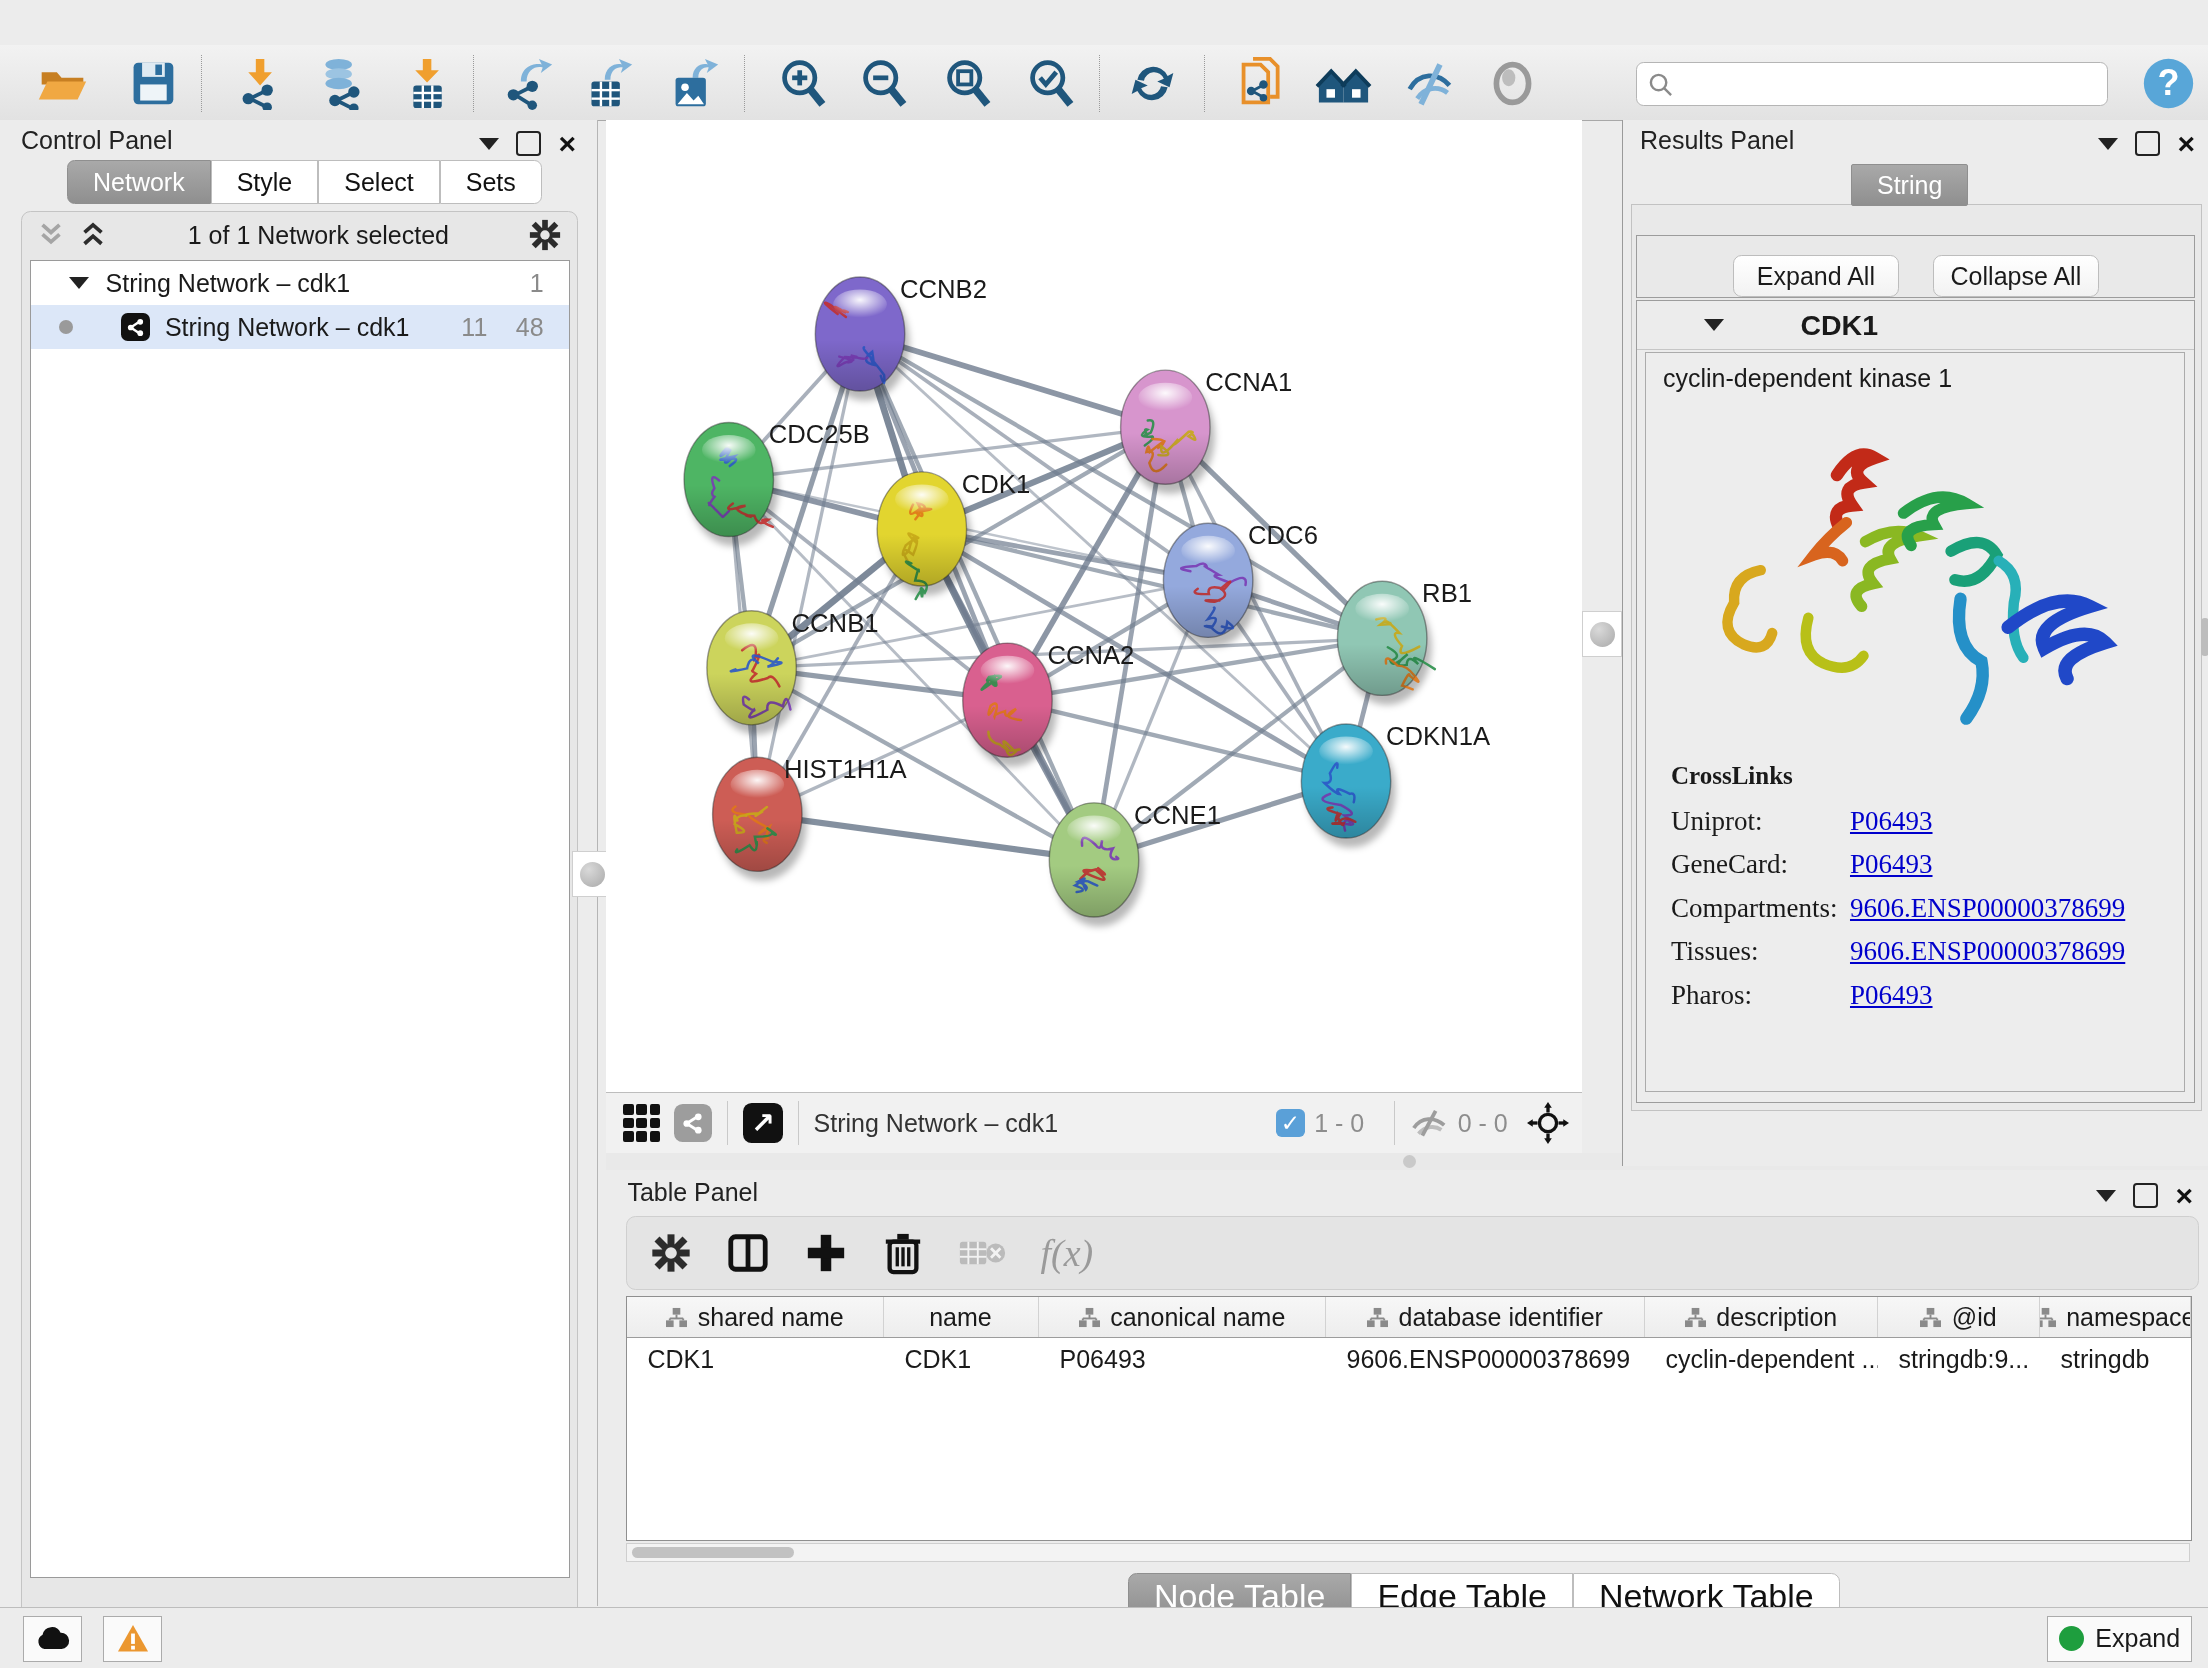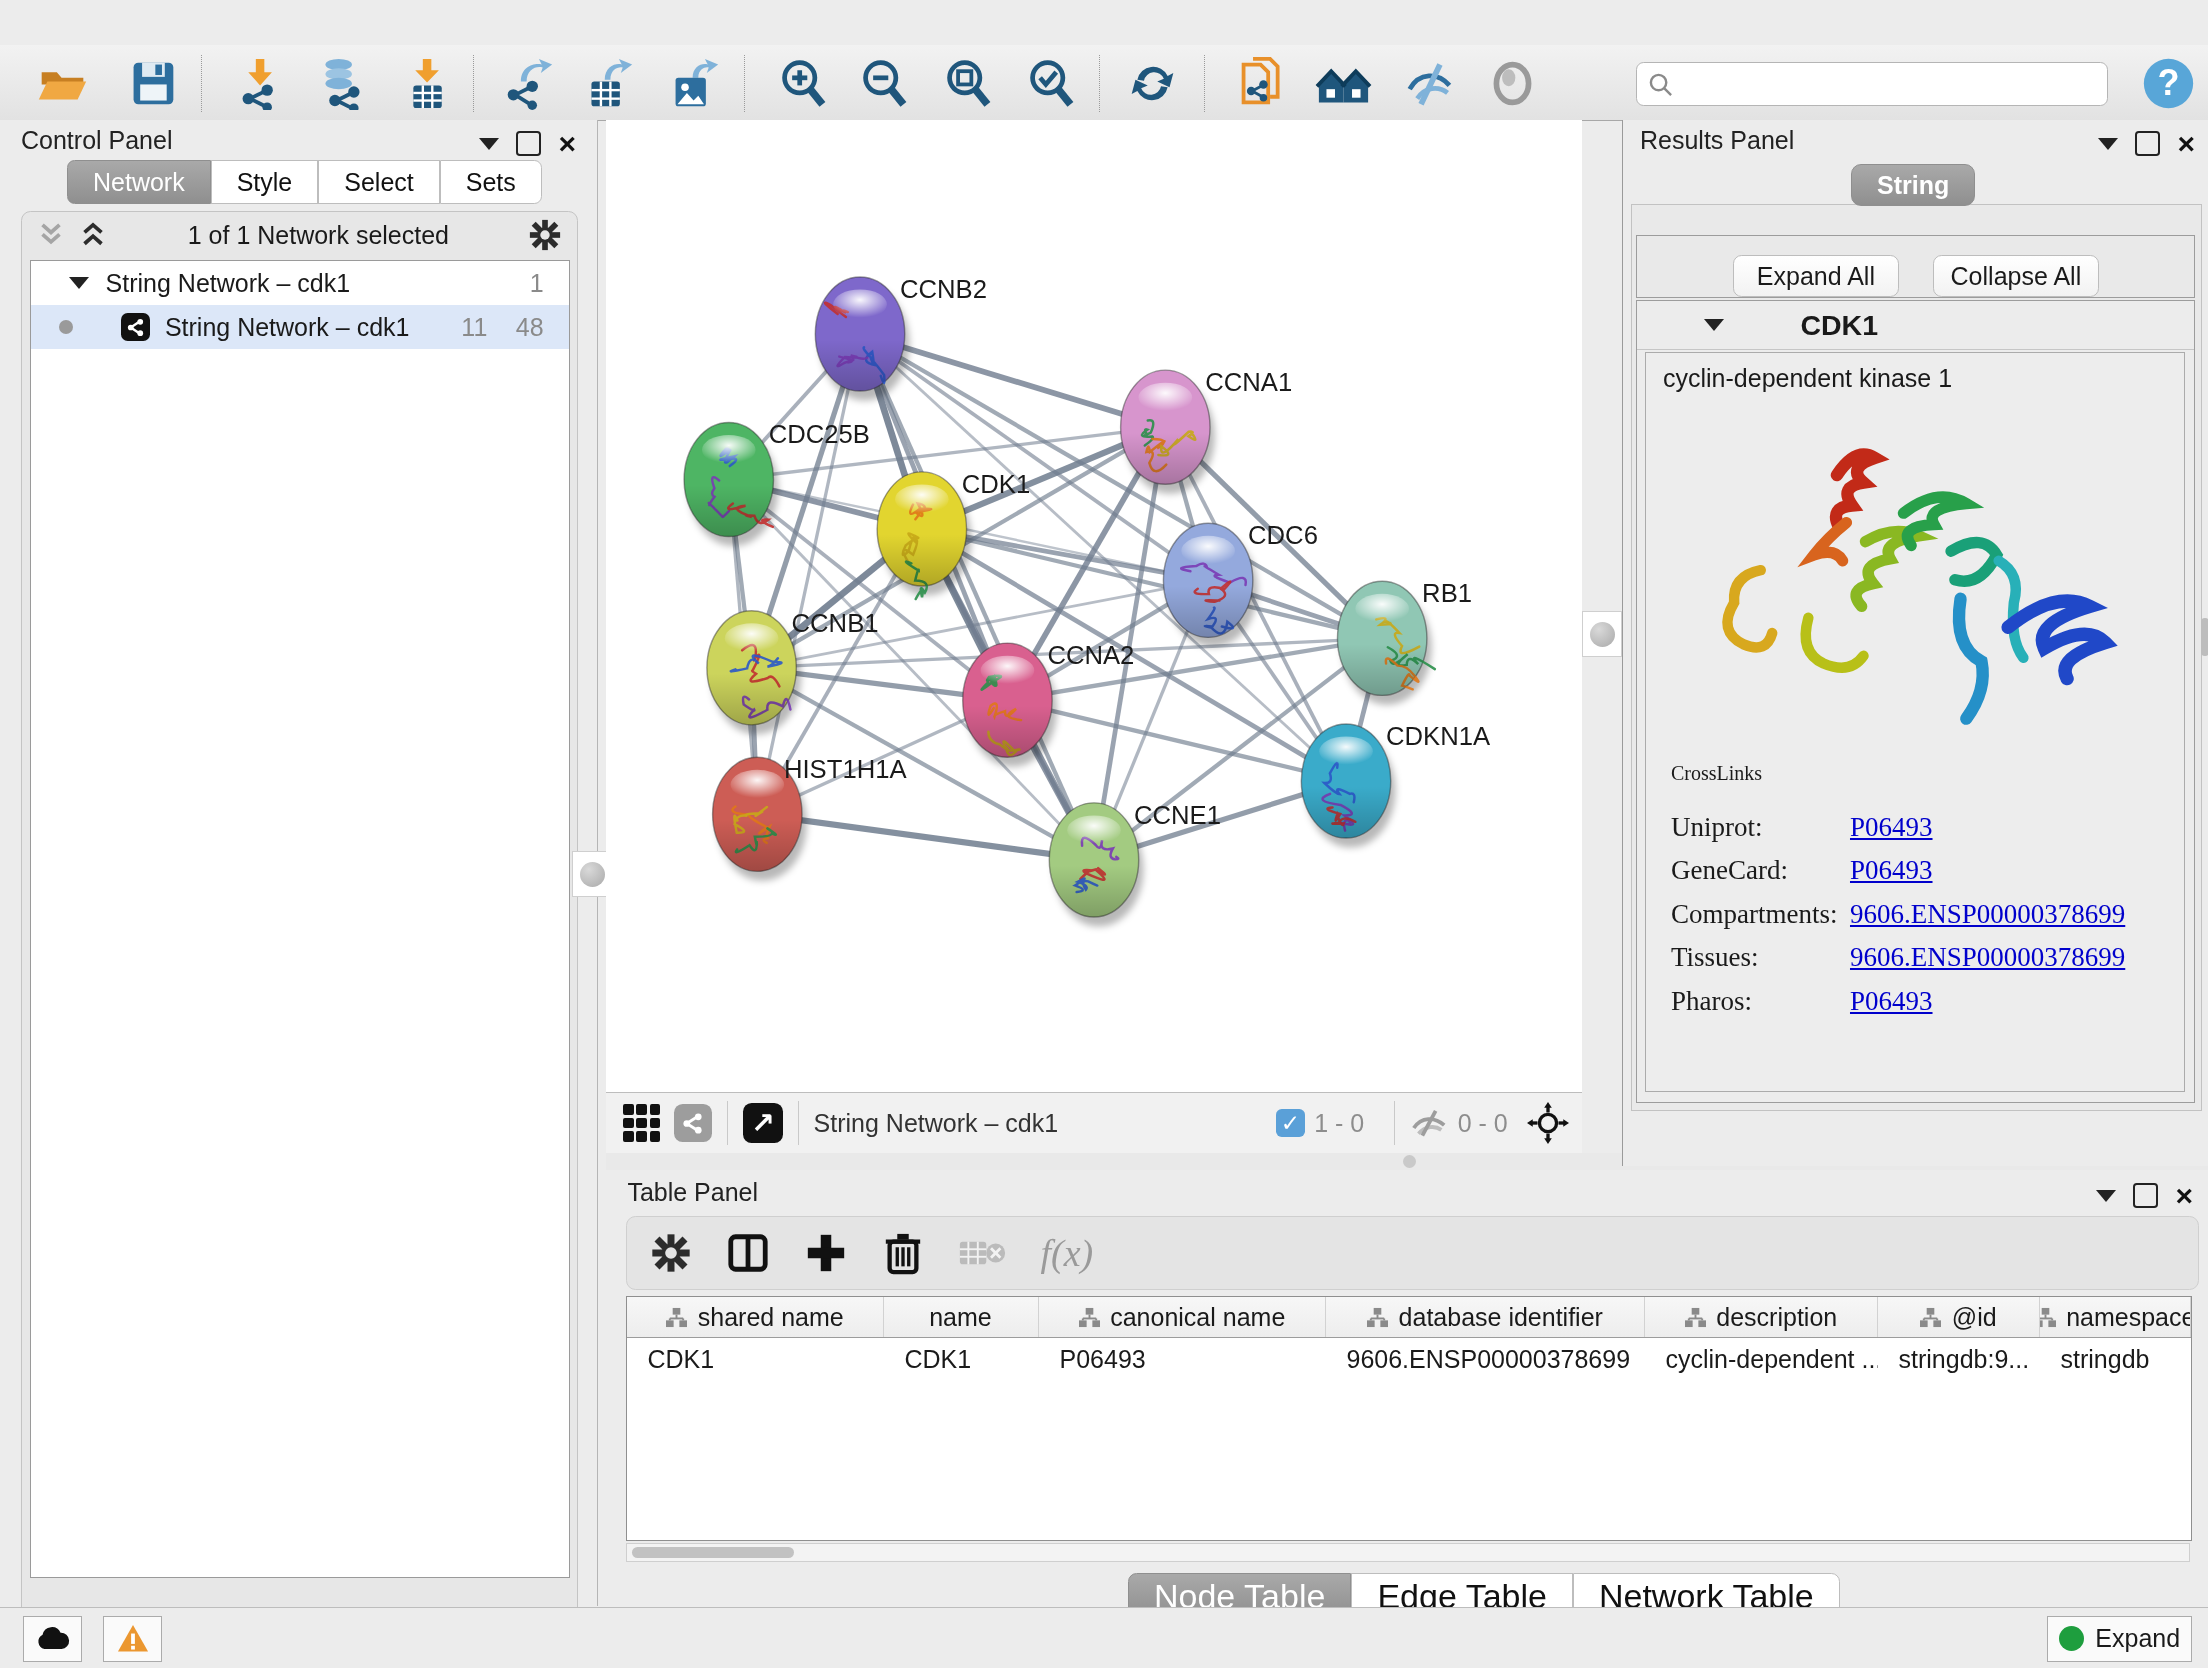--- a/index.html
+++ b/index.html
@@ -55,32 +55,32 @@
     display:flex;align-items:center;justify-content:center;}
   .chk{width:28.5px;height:28.5px;border-radius:5.7px;background:#5aa0d8;color:#fff;font-size:23px;font-weight:700;
     display:flex;align-items:center;justify-content:center;}
   .muted{color:#8d8d8d;}
   .handle{position:absolute;width:38px;height:44px;background:#fff;border:1px solid #cfcfcf;display:flex;align-items:center;justify-content:center;}
   .handle i{width:25px;height:25px;border-radius:50%;background:radial-gradient(circle at 35% 30%,#d9d9d9,#a9a9a9);}
   #h-splitter{position:absolute;left:606px;top:1153px;width:1603px;height:17px;background:#e9e9e9;}
   #h-splitter i{position:absolute;left:797px;top:1.9px;width:13.3px;height:13.3px;border-radius:50%;background:#c9c9c9;}
   
   #results-panel{position:absolute;left:1622px;top:120px;width:587px;height:1046px;background:#ececec;border-left:1.9px solid #9a9a9a;}
-  #rp-tab{position:absolute;left:228px;top:44px;z-index:2;border-radius:10px;height:40px;font-weight:bold;}
+  #rp-tab{position:absolute;left:228px;top:44px;z-index:2;border-radius:2px;height:40px;}
   #rp-outer{position:absolute;left:7.6px;top:84px;width:569px;height:905px;background:#e9e9e9;border:1px solid #c2c2c2;}
   #rp-btnbox{position:absolute;left:4.8px;top:30px;width:557px;height:61px;border:1px solid #9c9c9c;display:flex;align-items:flex-end;justify-content:center;gap:34px;}
   .rp-btn{min-width:164px;height:40px;background:linear-gradient(#ffffff,#f2f2f2);border:1px solid #bdbdbd;border-radius:8.6px;
     display:flex;align-items:center;justify-content:center;}
   #cdk1-box{position:absolute;left:4.8px;top:95px;width:557px;height:801px;border:1px solid #9c9c9c;background:#ececec;}
   #cdk1-head{height:48px;display:flex;align-items:center;border-bottom:1px solid #c6c6c6;}
   #cdk1-inner{position:absolute;left:7.6px;top:51px;width:538px;height:738px;border:1px solid #ababab;background:#ededed;}
   #cdk1-desc{position:absolute;left:17px;top:11.4px;}
   #ribbon{position:absolute;left:48px;top:65px;}
   #crosslinks{position:absolute;left:25px;top:409px;font-family:"Liberation Serif","DejaVu Serif",serif;font-size:27px;}
-  #crosslinks .cl-title{font-weight:400;font-size:20px;margin-bottom:27px;}
+  #crosslinks .cl-title{font-weight:700;font-size:25px;margin-bottom:16px;}
   .cl-row{display:flex;margin:12.4px 0;}
   .cl-label{width:179px;}
   .cl-link{color:#0000cc;text-decoration:underline;}
   #rp-scroll{position:absolute;left:578px;top:498px;width:7.6px;height:38px;border-radius:3.8px;background:#bdbdbd;}
   
   #table-panel{position:absolute;left:616px;top:1170px;width:1592px;height:436px;background:#ececec;}
   #tp-toolbar{position:absolute;left:9.5px;top:46px;width:1573px;height:74px;background:#e4e4e4;border:1px solid #cfcfcf;border-radius:9.5px;
     display:flex;align-items:center;gap:34px;padding-left:23px;box-sizing:border-box;}
   .fx{font-family:"Liberation Serif","DejaVu Serif",serif;font-style:italic;font-size:38px;color:#9a9a9a;}
   #tp-table{position:absolute;left:9.5px;top:126px;width:1564px;height:243px;background:#fff;border:1.9px solid #8f8f8f;}

